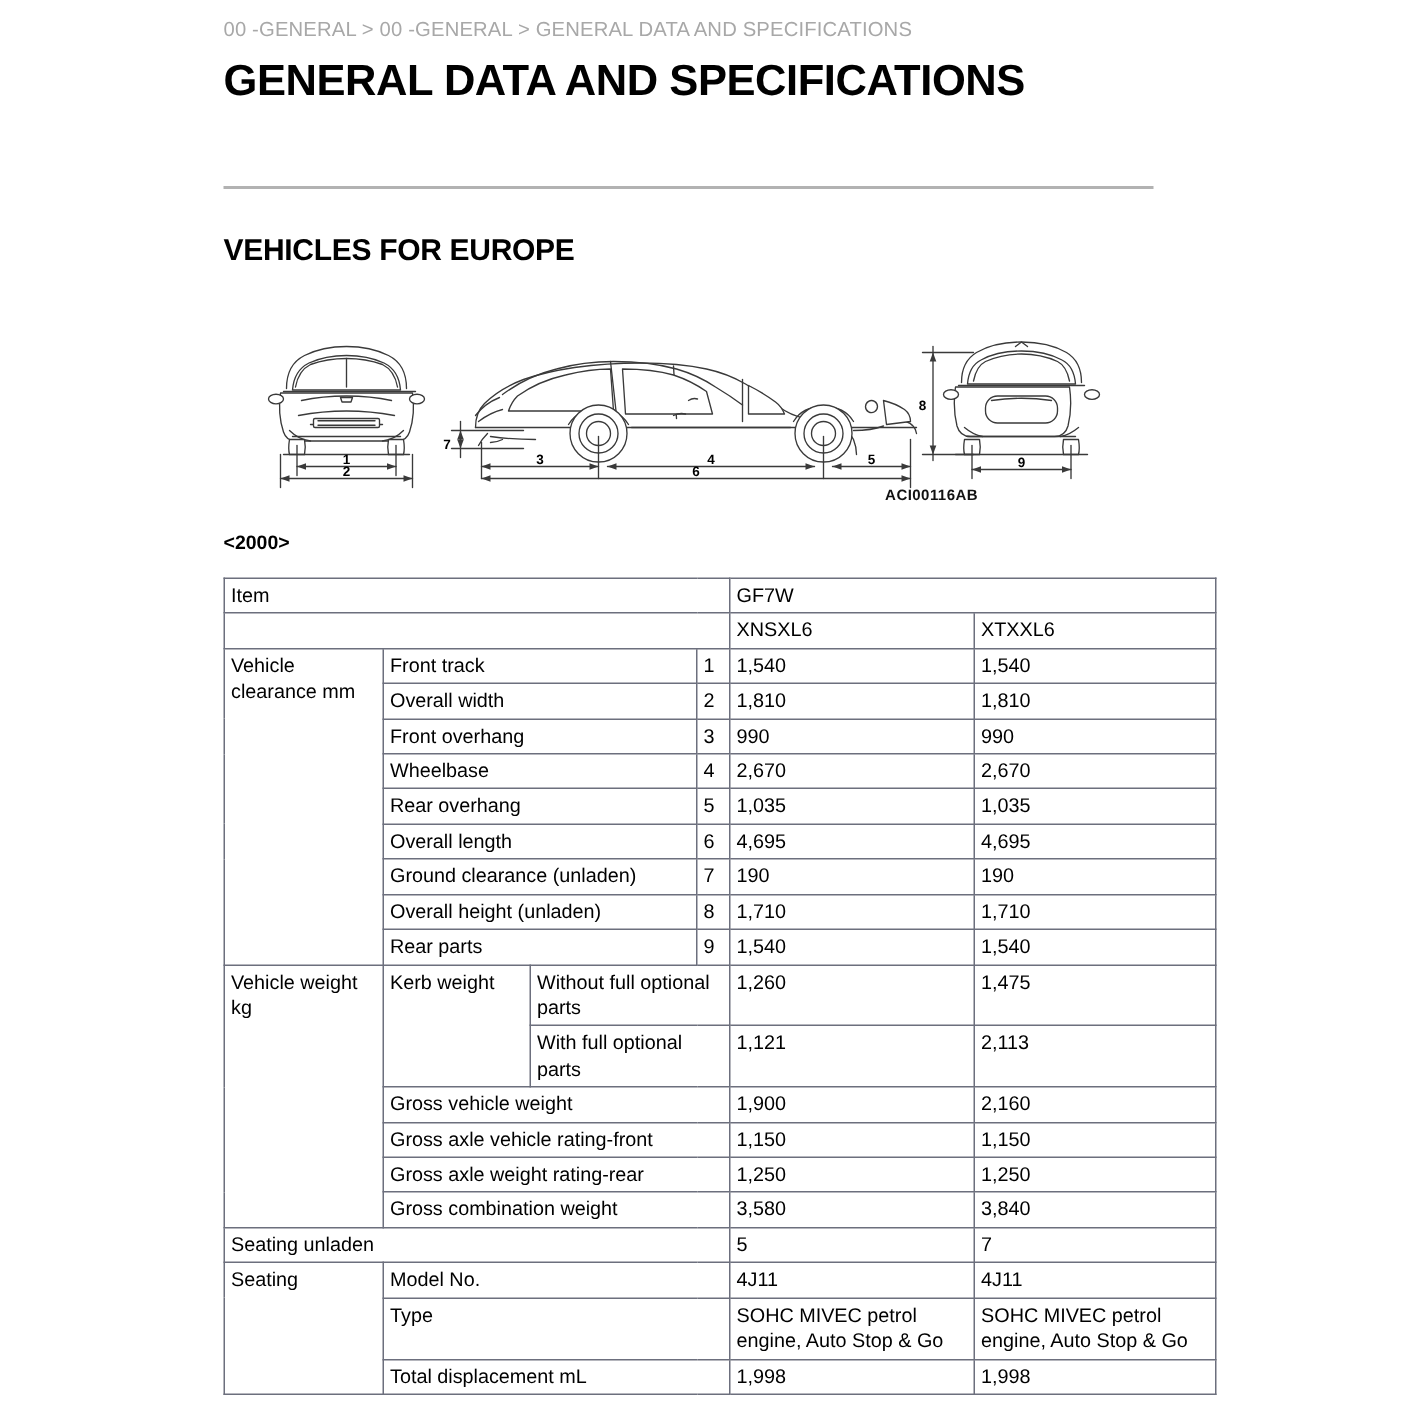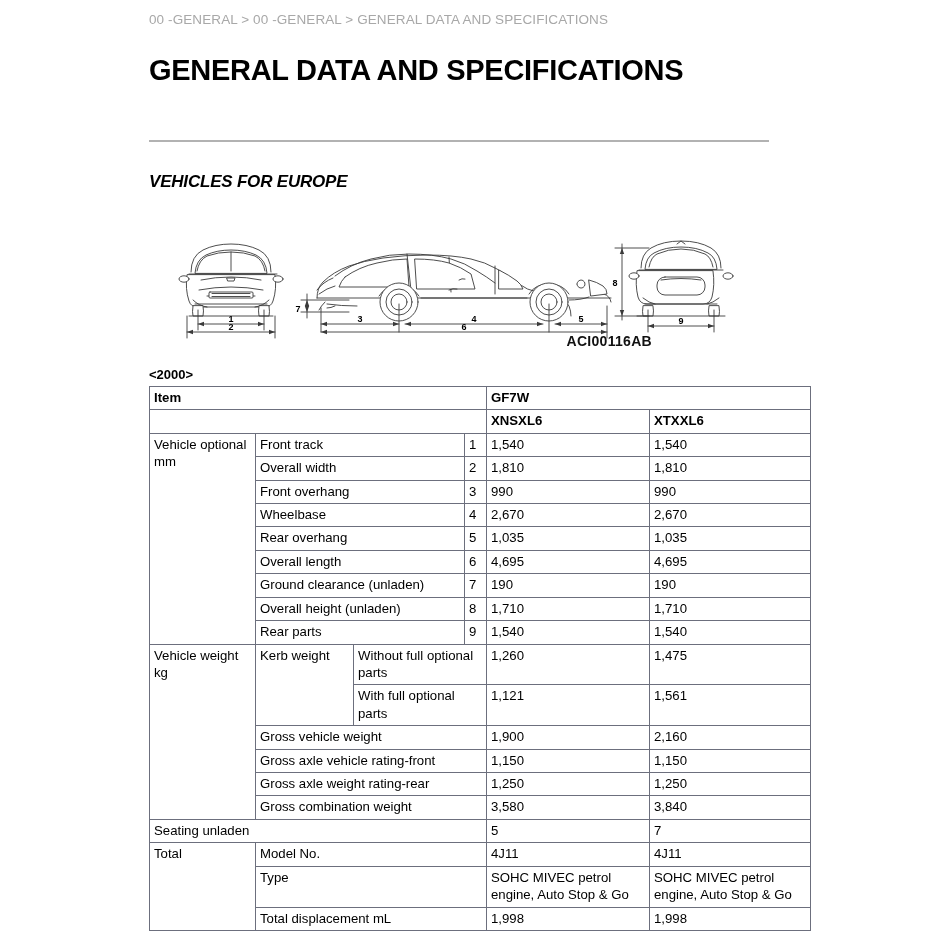--- a/index.html
+++ b/index.html
@@ -33,79 +33,78 @@
     font-size: 13.5px;
     color: #a8a8a8;
     letter-spacing: 0.1px;
     margin-top: 12px;
     white-space: nowrap;
   }
   .page-title {
     font-size: 29px;
     font-weight: bold;
     letter-spacing: -0.3px;
-    margin-top: 28px;
+    margin-top: 12px;
     line-height: 1.1;
     white-space: nowrap;
   }
   .rule {
     margin-top: 53px;
     height: 2px;
     background: #b2b2b2;
     width: 620px;
   }
   .section-title {
-    font-size: 17px;
+    font-size: 20px;
     font-weight: bold;
     letter-spacing: -0.2px;
     margin-top: 30px;
-    font-style: italic;
   }
 
   
   .figure {
     position: relative;
     margin-top: 28px;
     height: 125px;
     width: 642px;
   }
   .figure svg { display: block; }
   .figure-id {
     position: absolute;
     right: 139px;
     bottom: -4px;
-    font-size: 14px;
+    font-size: 10px;
     font-weight: bold;
     letter-spacing: 0.3px;
     color: #111;
   }
 
   
   .table-caption {
     font-size: 13px;
     font-weight: bold;
     margin-top: 22px;
-    margin-bottom: 4px;
+    margin-bottom: 16px;
   }
   table.spec {
     border-collapse: collapse;
     width: 641px;
     table-layout: fixed;
     font-size: 13.2px;
   }
   table.spec td, table.spec th {
     border: 1px solid #6c6f7d;
     padding: 2px 4px 3px 4px;
     vertical-align: top;
     text-align: left;
     font-weight: normal;
     line-height: 1.32;
     background: #fff;
   }
-  table.spec th.hdr { font-weight: bold; }
+  table.spec th.hdr { font-weight: normal; }
   td.num { text-align: left; padding-left: 4px; }
   .blank { border-color: #6c6f7d; }
 </style>
 </head>
 <body>
 
 <div class="page">
   <div class="content">
 
     <div class="breadcrumb">00 -GENERAL &gt; 00 -GENERAL &gt; GENERAL DATA AND SPECIFICATIONS</div>
@@ -265,21 +264,21 @@
           <th class="hdr" colspan="2">GF7W</th>
         </tr>
 
         <tr>
           <td colspan="4" class="blank">&nbsp;</td>
           <th class="hdr">XNSXL6</th>
           <th class="hdr">XTXXL6</th>
         </tr>
 
         <tr>
-          <td rowspan="9">Vehicle optional mm</td>
+          <td rowspan="9">Vehicle clearance mm</td>
           <td colspan="2">Front track</td>
           <td class="num">1</td>
           <td>1,540</td>
           <td>1,540</td>
         </tr>
         <tr>
           <td colspan="2">Overall width</td>
           <td class="num">2</td>
           <td>1,810</td>
           <td>1,810</td>
@@ -330,21 +329,21 @@
         <tr>
           <td rowspan="6">Vehicle weight kg</td>
           <td rowspan="2">Kerb weight</td>
           <td colspan="2">Without full optional parts</td>
           <td>1,260</td>
           <td>1,475</td>
         </tr>
         <tr>
           <td colspan="2">With full optional parts</td>
           <td>1,121</td>
-          <td>1,561</td>
+          <td>2,113</td>
         </tr>
         <tr>
           <td colspan="3">Gross vehicle weight</td>
           <td>1,900</td>
           <td>2,160</td>
         </tr>
         <tr>
           <td colspan="3">Gross axle vehicle rating-front</td>
           <td>1,150</td>
           <td>1,150</td>
@@ -360,21 +359,21 @@
           <td>3,840</td>
         </tr>
 
         <tr>
           <td colspan="4">Seating unladen</td>
           <td>5</td>
           <td>7</td>
         </tr>
 
         <tr>
-          <td rowspan="3">Total</td>
+          <td rowspan="3">Seating</td>
           <td colspan="3">Model No.</td>
           <td>4J11</td>
           <td>4J11</td>
         </tr>
         <tr>
           <td colspan="3">Type</td>
           <td>SOHC MIVEC petrol engine, Auto Stop &amp; Go</td>
           <td>SOHC MIVEC petrol engine, Auto Stop &amp; Go</td>
         </tr>
         <tr>

